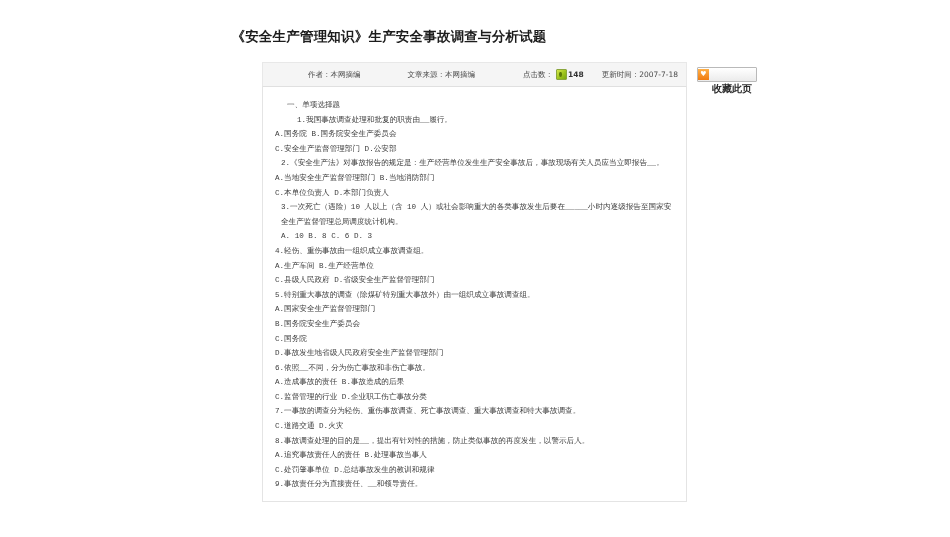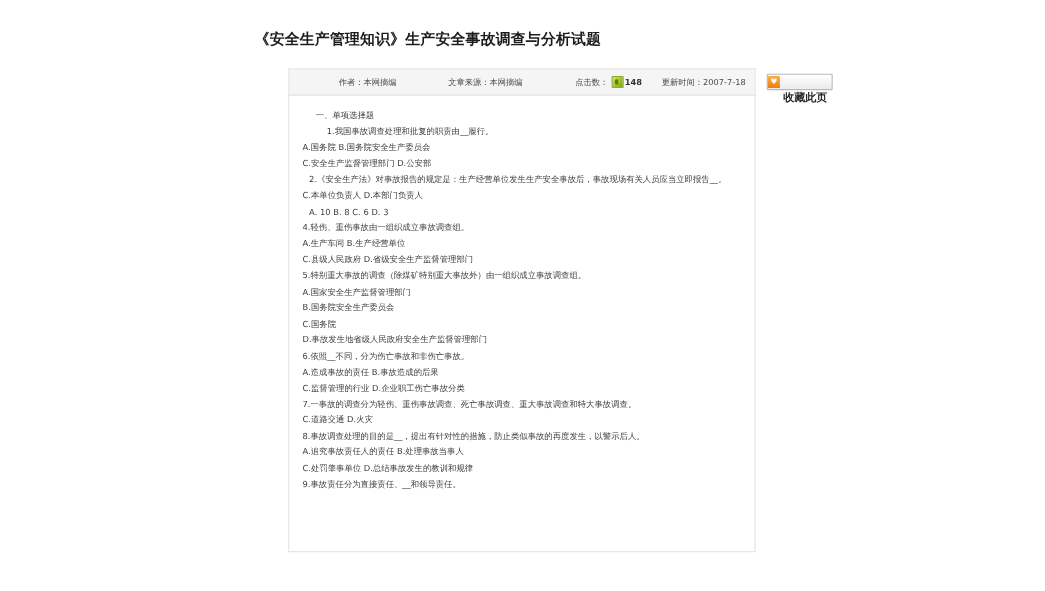--- a/index.html
+++ b/index.html
@@ -128,21 +128,21 @@
     top: 88px;
     width: 423px;
     height: 413px;
     box-sizing: border-box;
     padding: 10px 12px 6px 12px;
     font-size: 7.6px;
     line-height: 14.6px;
     color: #3d3d3d;
     overflow: hidden;
   }
-  .ln { white-space: pre-wrap; }
+  .ln { white-space: pre-wrap; font-family: Liberation Mono, monospace; }
   .ind1 { padding-left: 12px; }
   .ind2 { padding-left: 22px; }
   .ind3 { padding-left: 6px; }
 </style>
 </head>
 <body>
 
 <div class="page-title">《安全生产管理知识》生产安全事故调查与分析试题</div>
 
 <div class="article-box"></div>
@@ -165,21 +165,23 @@
     <span class="fav-label">收藏此页</span>
   </span>
 </div>
 
 <div class="article-body">
     <div class="ln ind1">一、单项选择题</div>
     <div class="ln ind2">1.我国事故调查处理和批复的职责由__履行。</div>
     <div class="ln ">A.国务院 B.国务院安全生产委员会</div>
     <div class="ln ">C.安全生产监督管理部门 D.公安部</div>
     <div class="ln ind3">2.《安全生产法》对事故报告的规定是：生产经营单位发生生产安全事故后，事故现场有关人员应当立即报告__。</div>
+    <div class="ln ">A.当地安全生产监督管理部门 B.当地消防部门</div>
     <div class="ln ">C.本单位负责人 D.本部门负责人</div>
+    <div class="ln ind3">3.一次死亡（遇险）10 人以上（含 10 人）或社会影响重大的各类事故发生后要在_____小时内逐级报告至国家安全生产监督管理总局调度统计机构。</div>
     <div class="ln ind3">A. 10 B. 8 C. 6 D. 3</div>
     <div class="ln ">4.轻伤、重伤事故由一组织成立事故调查组。</div>
     <div class="ln ">A.生产车间 B.生产经营单位</div>
     <div class="ln ">C.县级人民政府 D.省级安全生产监督管理部门</div>
     <div class="ln ">5.特别重大事故的调查（除煤矿特别重大事故外）由一组织成立事故调查组。</div>
     <div class="ln ">A.国家安全生产监督管理部门</div>
     <div class="ln ">B.国务院安全生产委员会</div>
     <div class="ln ">C.国务院</div>
     <div class="ln ">D.事故发生地省级人民政府安全生产监督管理部门</div>
     <div class="ln ">6.依照__不同，分为伤亡事故和非伤亡事故。</div>

